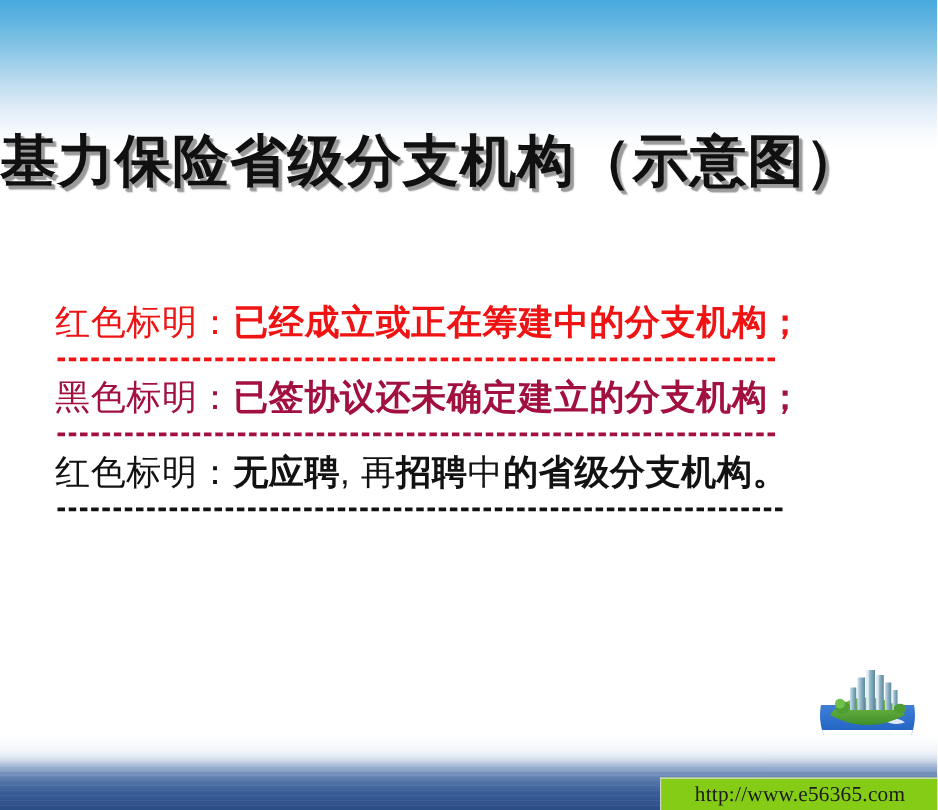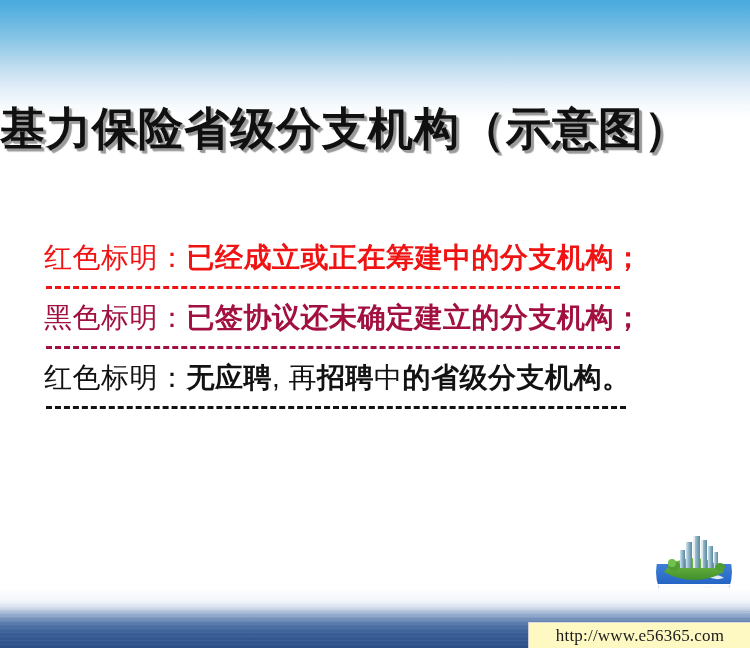--- a/index.html
+++ b/index.html
@@ -166,21 +166,21 @@
     height: 92px;
   }
 
   
   .url-bar {
     position: absolute;
     left: 528px;
     top: 622px;
     width: 222px;
     height: 26px;
-    background: #fef9c3;
+    background: #84cc16;
     border-left: 1px solid #cfcfcf;
     border-top: 1px solid #dcdcdc;
     display: flex;
     align-items: center;
     justify-content: center;
   }
   .url-text {
     font-family: "Liberation Serif", "DejaVu Serif", serif;
     font-size: 17px;
     color: #1b1b1b;

